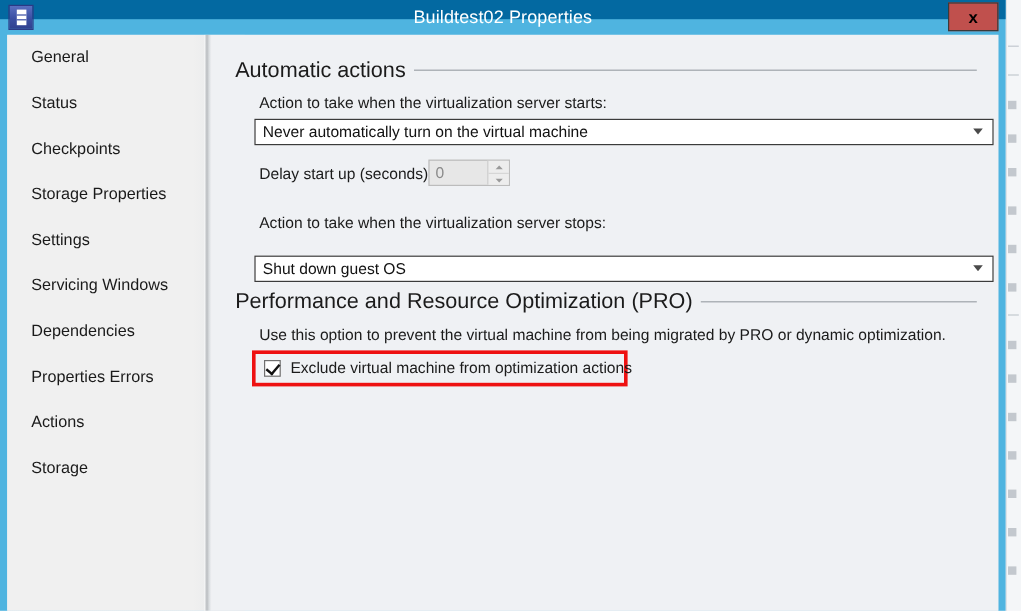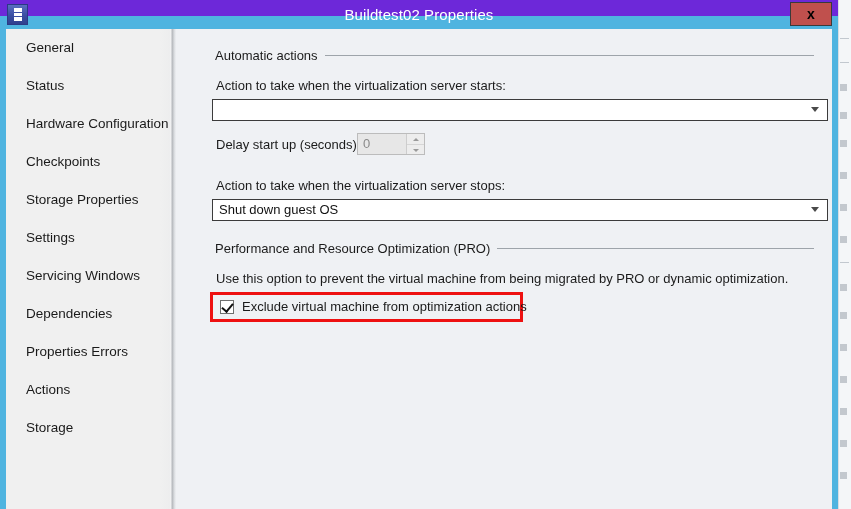--- a/index.html
+++ b/index.html
@@ -52,21 +52,21 @@
     width: 838px;
     height: 509px;
     background: #4fb4e0;
     box-sizing: border-box;
   }
 
   
   #titlebar {
     position: relative;
     height: 16px;
-    background: #6d28d9;
+    background: #0369a1;
   }
   #titlebar .app-icon {
     position: absolute;
     left: 7px; top: 4px;
     width: 21px; height: 21px;
     background: linear-gradient(180deg, #5a6fc0 0%, #3b4fa3 55%, #30408f 100%);
     border: 1px solid #2b3a85;
     box-sizing: border-box;
     display: flex;
     align-items: center;
@@ -184,23 +184,23 @@
 
   .group {
     position: absolute;
     left: 0;
     width: 656px;
   }
   .group-header {
     position: relative;
     display: flex;
     align-items: center;
-    font-size: 13px;
+    font-size: 18px;
     color: #1b1b1b;
-    padding-left: 39px;
+    padding-left: 20px;
     padding-right: 18px;
     white-space: nowrap;
   }
   .group-header .rule {
     flex: 1;
     height: 1px;
     background: #9ea4aa;
     margin-left: 7px;
   }
 
@@ -352,21 +352,20 @@
     </div>
     <div class="title">Buildtest02 Properties</div>
     <div id="close-button">x</div>
   </div>
 
   <div id="dialog-body">
 
     <div id="sidebar">
       <div class="nav-item"><span>General</span></div>
       <div class="nav-item"><span>Status</span></div>
-      <div class="nav-item"><span>Hardware Configuration</span></div>
       <div class="nav-item"><span>Checkpoints</span></div>
       <div class="nav-item"><span>Storage Properties</span></div>
       <div class="nav-item"><span>Settings</span></div>
       <div class="nav-item"><span>Servicing Windows</span></div>
       <div class="nav-item"><span>Dependencies</span></div>
       <div class="nav-item"><span>Properties Errors</span></div>
       <div class="nav-item"><span>Actions</span></div>
       <div class="nav-item"><span>Storage</span></div>
     </div>
 
@@ -378,40 +377,41 @@
         <div class="group" style="top:19px">
           <div class="group-header">
             <span>Automatic actions</span>
             <span class="rule"></span>
           </div>
         </div>
 
         <div class="field-label" style="left:40px; top:49px">Action to take when the virtualization server starts:</div>
 
         <div class="combo" style="left:36px; top:70px; width:616px;">
+          <span>Never automatically turn on the virtual machine</span>
           <span class="combo-arrow"></span>
         </div>
 
         <div class="field-label" style="left:40px; top:108px">Delay start up (seconds):</div>
 
         <div class="spinner" style="left:181px; top:104px">
           <span class="value">0</span>
           <div class="spin-buttons">
             <div class="spin-btn up">
                 <i></i>
               </div>
             <div class="spin-btn down">
                 <i></i>
               </div>
           </div>
         </div>
 
         <div class="field-label" style="left:40px; top:149px">Action to take when the virtualization server stops:</div>
 
-        <div class="combo" style="left:36px; top:170px; width:616px;">
+        <div class="combo" style="left:36px; top:184px; width:616px;">
           <span>Shut down guest OS</span>
           <span class="combo-arrow"></span>
         </div>
 
         <div class="group" style="top:212px">
           <div class="group-header">
             <span>Performance and Resource Optimization (PRO)</span>
             <span class="rule"></span>
           </div>
         </div>

